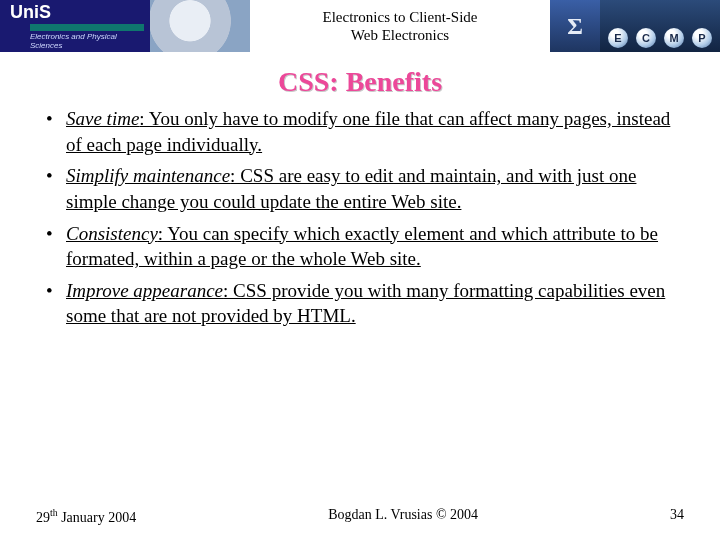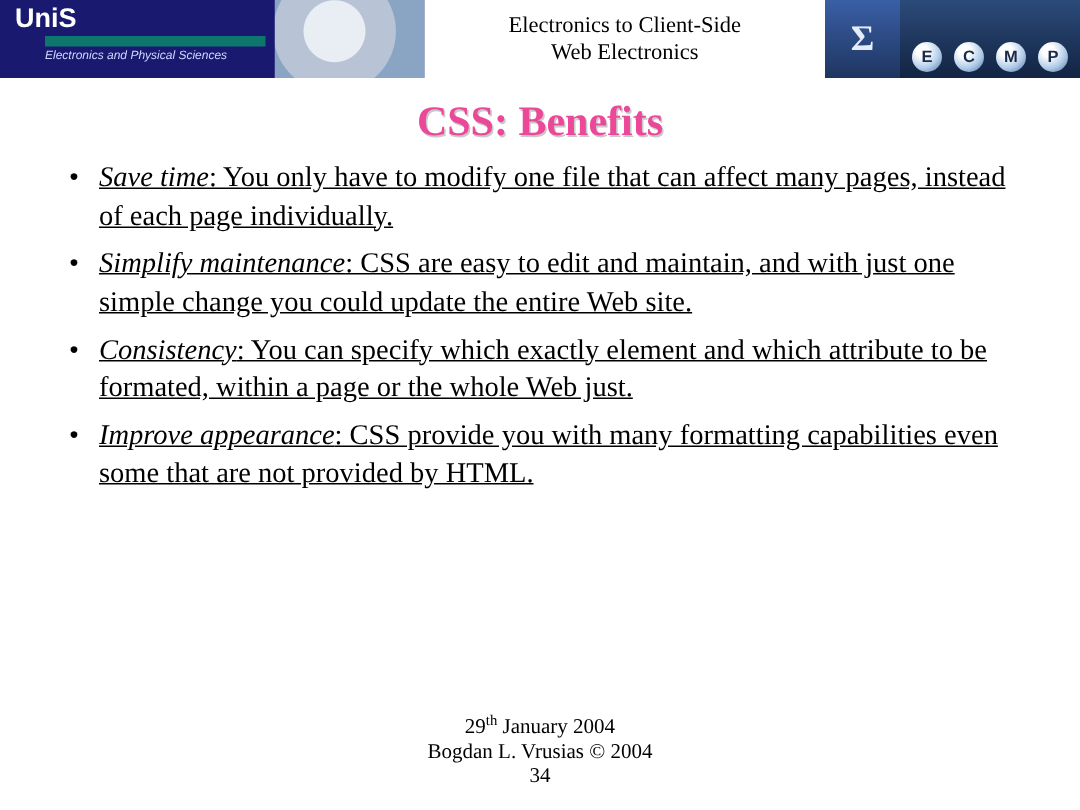--- a/index.html
+++ b/index.html
@@ -24,21 +24,20 @@
     height: 52px;
     background: #191970;
     display: flex;
     align-items: stretch;
     overflow: hidden;
   }
   .banner .logo-left {
     width: 150px;
     background: #191970;
     position: relative;
-    padding-left: 33px;
   }
   .banner .logo-left .unis {
     position: absolute;
     top: 2px; left: 10px;
     color: #fff;
     font-family: Arial, sans-serif;
     font-weight: bold;
     font-size: 18px;
   }
   .banner .logo-left .dept {
@@ -136,24 +135,23 @@
     font-size: 19px;
   }
   ul.bullets .term { font-style: italic; }
   
   .footer {
     position: absolute;
     left: 0; right: 0;
     bottom: 14px;
     display: flex;
     justify-content: space-between;
-    align-items: center;
+    align-items: flex-start;
     padding: 0 36px;
     font-size: 14px;
-    flex-direction: column;
   }
   .footer .date sup { font-size: 0.7em; }
 </style>
 </head>
 <body>
 
 <div class="slide">
 
   <div class="banner">
     <div class="logo-left">
@@ -182,21 +180,21 @@
 
   <div class="body">
     <ul class="bullets">
       <li>
         <span class="term">Save time</span><span>: You only have to modify one file that can affect many pages, instead of each page individually.</span>
       </li>
       <li>
         <span class="term">Simplify maintenance</span><span>: CSS are easy to edit and maintain, and with just one simple change you could update the entire Web site.</span>
       </li>
       <li>
-        <span class="term">Consistency</span><span>: You can specify which exactly element and which attribute to be formated, within a page or the whole Web just.</span>
+        <span class="term">Consistency</span><span>: You can specify which exactly element and which attribute to be formated, within a page or the whole Web site.</span>
       </li>
       <li>
         <span class="term">Improve appearance</span><span>: CSS provide you with many formatting capabilities even some that are not provided by HTML.</span>
       </li>
     </ul>
   </div>
 
   <div class="footer">
     <div class="date">
       <span>29</span><sup>th</sup><span> January 2004</span>

